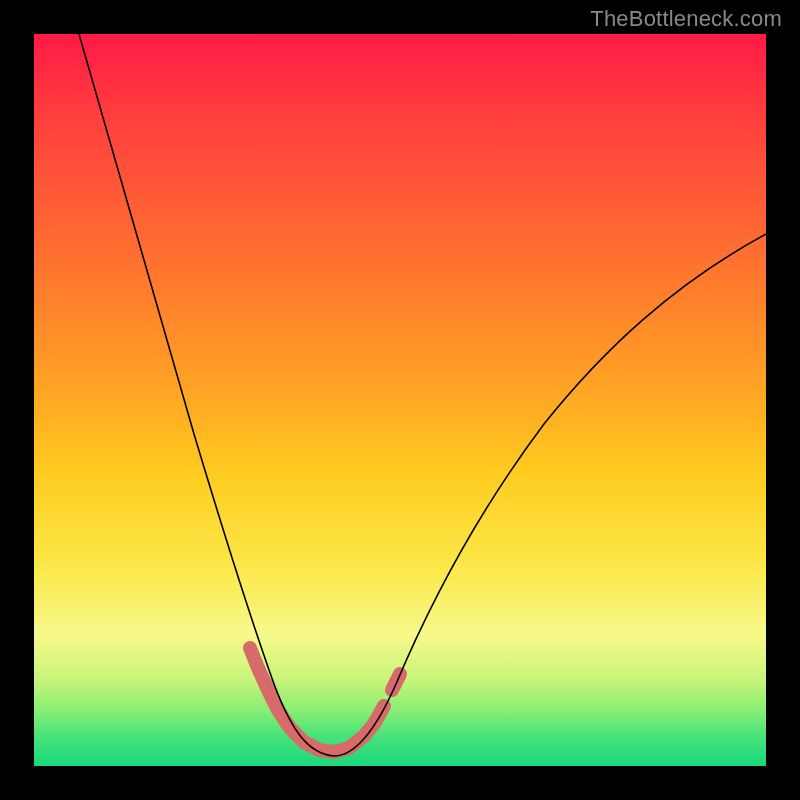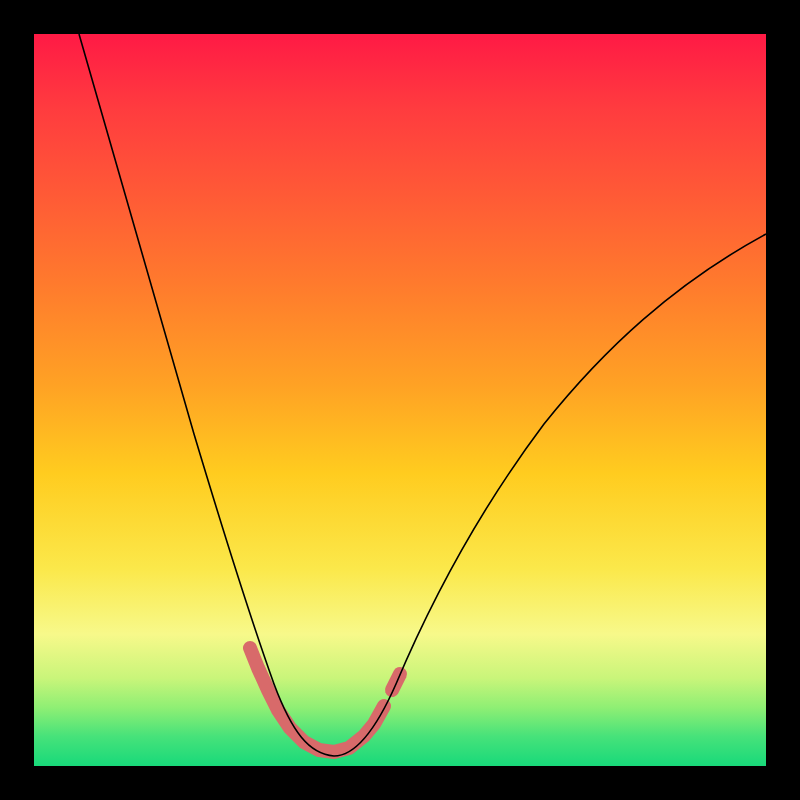--- a/index.html
+++ b/index.html
@@ -69,20 +69,21 @@
     stroke-width: 14;
     stroke-linecap: round;
     stroke-linejoin: round;
   }
 </style>
 </head>
 <body>
 
 <div class="frame">
 
+  <div class="watermark">TheBottleneck.com</div>
 
   <div class="plot-area">
     <svg class="curve" viewBox="0 0 732 732" preserveAspectRatio="none">
 
       <path class="highlight" d="M 216 614
                L 224 634
                L 234 656
                L 244 676
                L 256 694
                L 270 708

